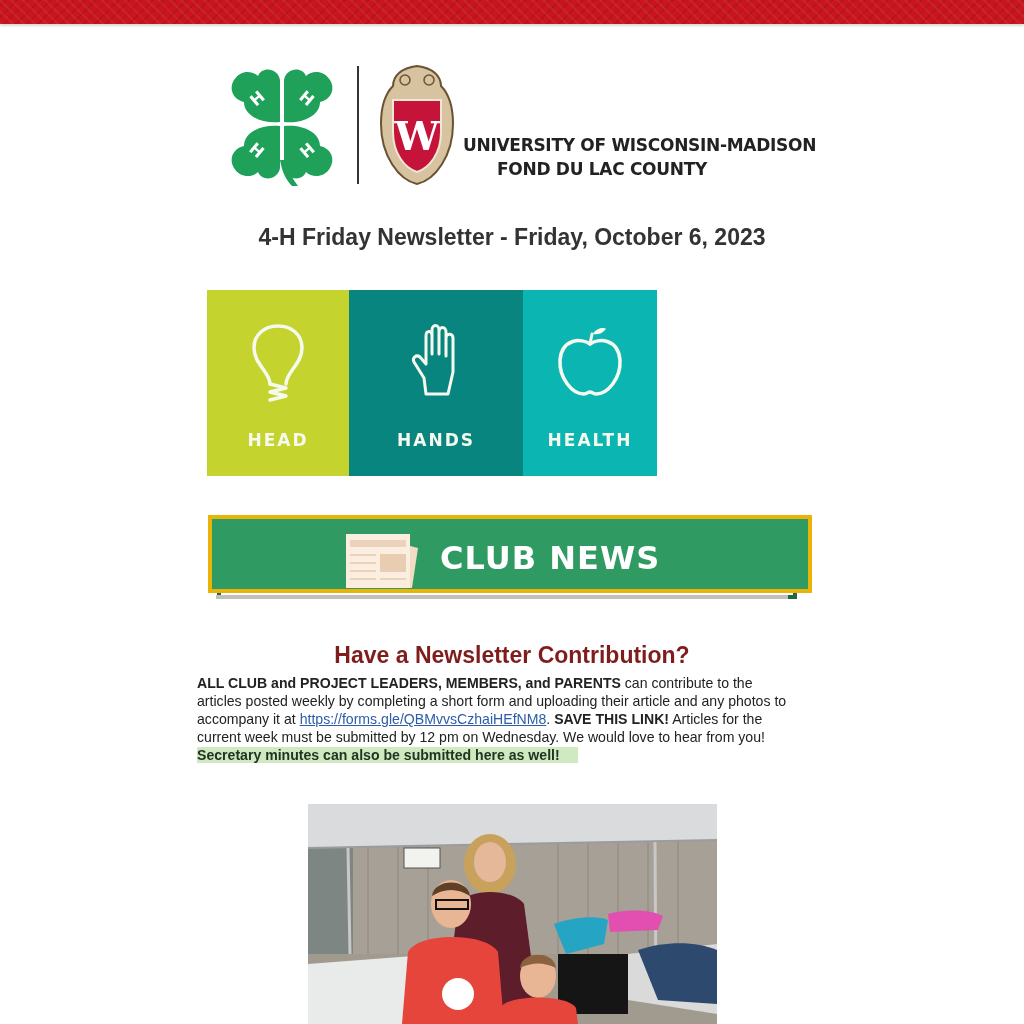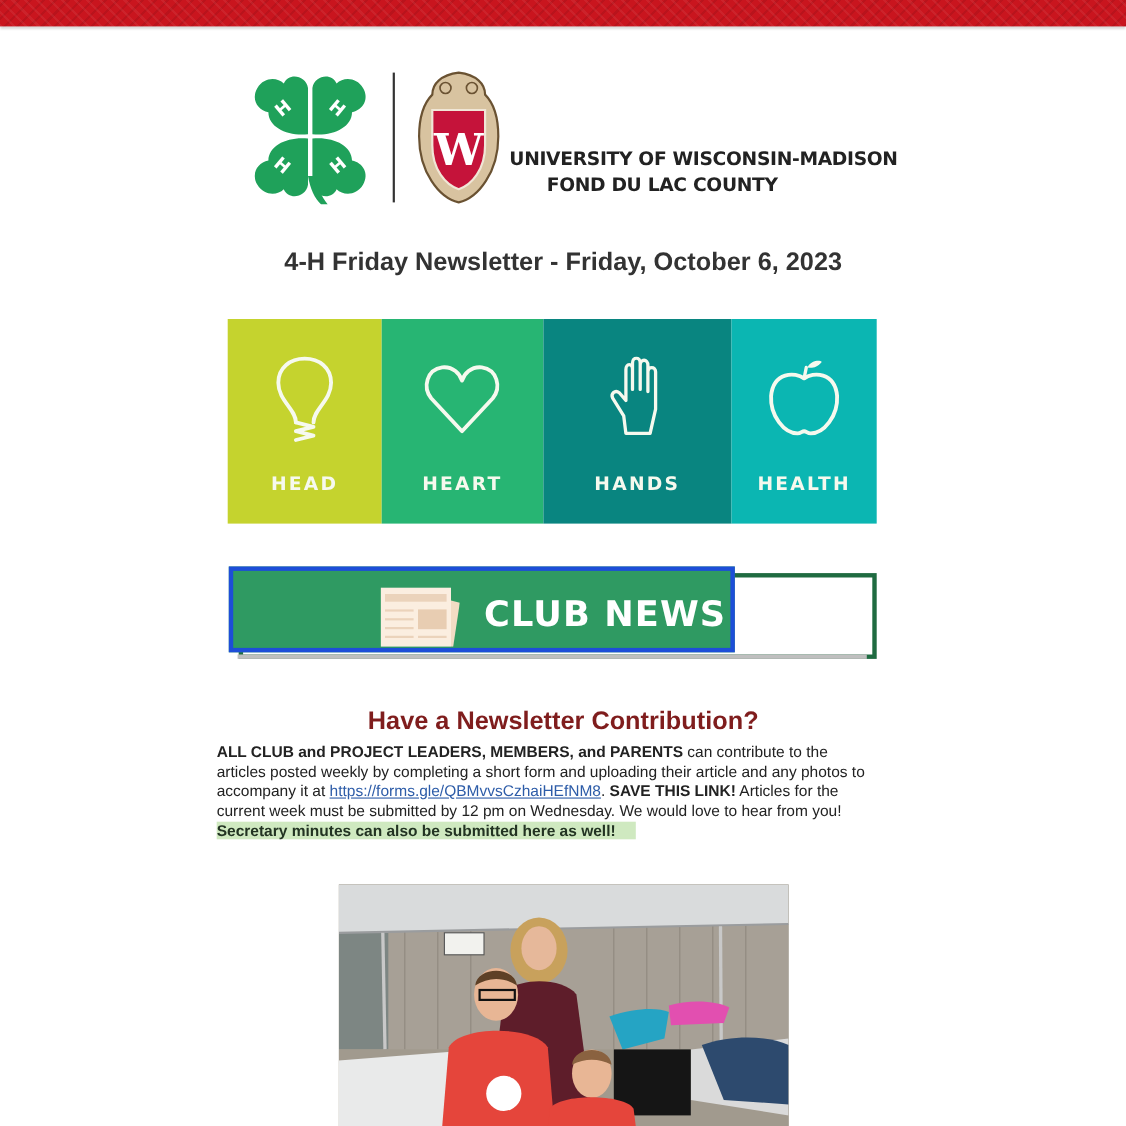--- a/index.html
+++ b/index.html
@@ -37,21 +37,21 @@
     .h-tile .icon { position: absolute; left: 0; right: 0; top: 32px; display: flex; justify-content: center; }
     .h-tile .label {
       position: absolute; left: 0; right: 0; top: 140px; text-align: center;
       color: #f6f9ee; font-family: "DejaVu Sans", sans-serif; font-weight: bold; font-size: 17px; letter-spacing: 2px;
     }
 
     
     .club-news { position: absolute; left: 208px; top: 515px; width: 592px; height: 88px; }
     .cn-back { position: absolute; left: 9px; top: 6px; width: 580px; height: 78px; border: 4px solid #1f6b41; box-sizing: border-box; }
     .cn-shadow { position: absolute; left: 8px; top: 80px; width: 572px; height: 4px; background: #bfbfbf; }
-    .cn-front { position: absolute; left: 0; top: 0; width: 460px; height: 78px; background: #2f9a62; border: 4px solid #1d4ed8; box-sizing: border-box; }
+    .cn-front { position: absolute; left: 0; top: 0; width: 604px; height: 78px; background: #2f9a62; border: 4px solid #eab308; box-sizing: border-box; }
     .cn-title {
       position: absolute; left: 228px; top: 20px; color: #ffffff;
       font-family: "DejaVu Sans", sans-serif; font-weight: bold; font-size: 32px; letter-spacing: 1px;
     }
     .cn-paper { position: absolute; left: 134px; top: 15px; width: 72px; height: 54px; }
 
     
     .contrib-title {
       position: absolute; left: 0; top: 642px; width: 1024px; text-align: center;
       font-size: 23px; font-weight: bold; color: #7f1d1d;
@@ -105,28 +105,20 @@
 <div class="h-banner">
   <div class="h-tile" style="width:142px;background:#c5d32e;">
     <div class="icon">
       <svg width="60" height="84" viewBox="0 0 60 84">
         <path d="M22 62 C22 50 6 42 6 26 C6 12 17 4 30 4 C43 4 54 12 54 26 C54 42 38 50 38 62" fill="none" stroke="#f6f9ee" stroke-width="3.5" stroke-linecap="round"></path>
         <path d="M22 62 L38 66 L22 70 L38 74 L22 78" fill="none" stroke="#f6f9ee" stroke-width="3.5" stroke-linecap="round" stroke-linejoin="round"></path>
       </svg>
     </div>
     <div class="label">HEAD</div>
   </div>
-  <div class="h-tile" style="width:149px;background:#27b573;">
-    <div class="icon" style="top:40px;">
-      <svg width="72" height="66" viewBox="0 0 72 66">
-        <path d="M36 62 L8 32 C0 22 4 6 18 4 C28 3 34 10 36 16 C38 10 44 3 54 4 C68 6 72 22 64 32 Z" fill="none" stroke="#f6f9ee" stroke-width="3.5" stroke-linejoin="round"></path>
-      </svg>
-    </div>
-    <div class="label">HEART</div>
-  </div>
   <div class="h-tile" style="width:174px;background:#098580;">
     <div class="icon" style="top:34px;">
       <svg width="52" height="74" viewBox="0 0 52 74">
         <path d="M16 70 L14 54 L4 38 C2 34 6 30 10 33 L16 40 L16 12 C16 6 22 6 22 12 L22 30 L22 6 C22 0 29 0 29 6 L29 30 L29 8 C29 2 36 2 36 8 L36 32 L36 14 C36 9 43 9 43 14 L43 48 L38 70 Z" fill="none" stroke="#f6f9ee" stroke-width="3" stroke-linejoin="round"></path>
       </svg>
     </div>
     <div class="label">HANDS</div>
   </div>
   <div class="h-tile" style="width:134px;background:#0bb6b2;">
     <div class="icon" style="top:36px;">

